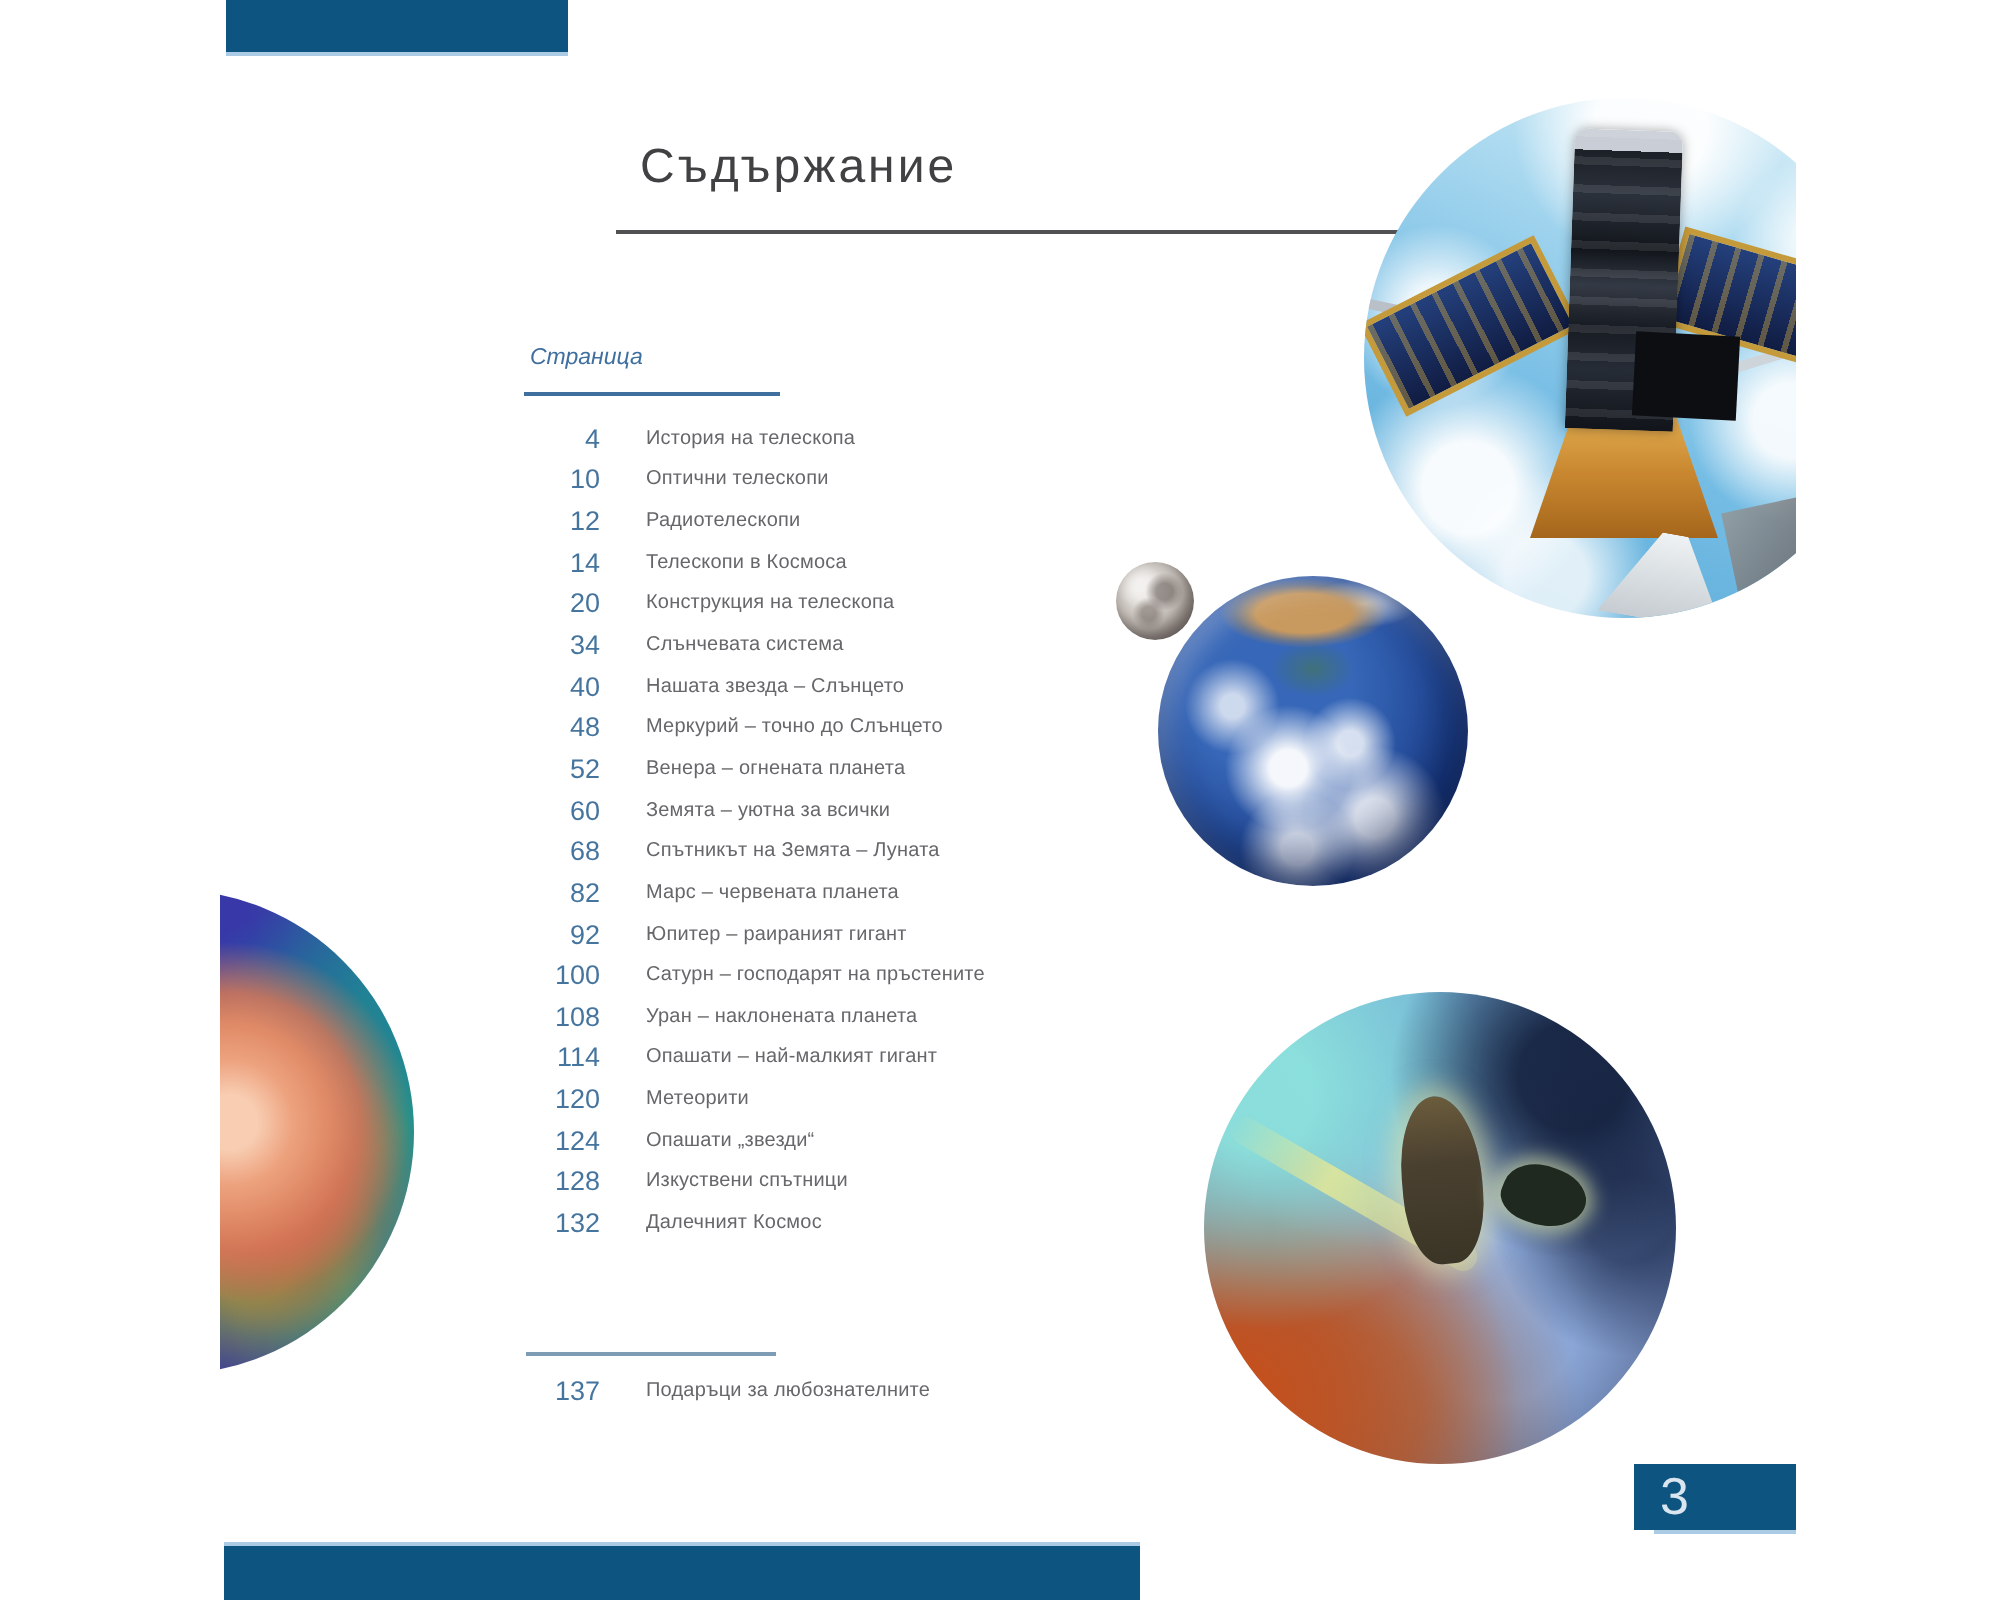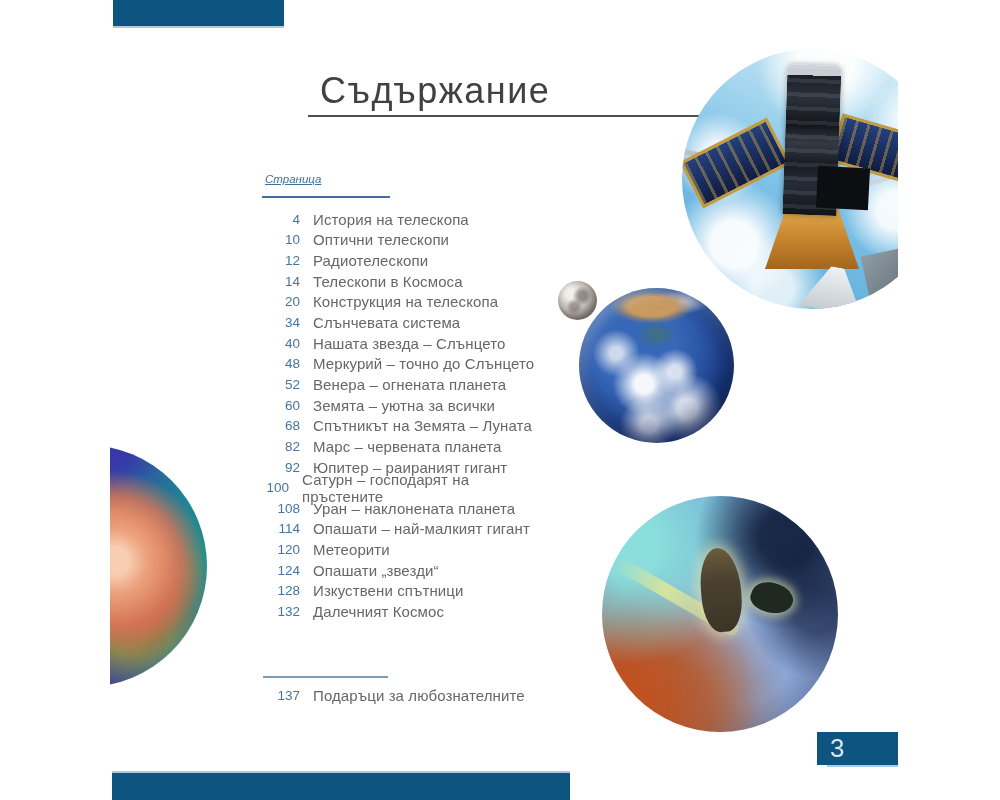--- a/index.html
+++ b/index.html
@@ -9,34 +9,34 @@
              overflow:hidden;background:#ffffff;}
 
   
   .top-bar{position:absolute;left:3px;top:0;width:171px;height:26px;
            background:#0e5480;border-bottom:2px solid #aacbe3;z-index:3;}
   .bottom-bar{position:absolute;left:2px;top:771px;width:458px;height:29px;
               background:#0e5480;border-top:2px solid #aacbe3;z-index:3;}
 
   
   .title{position:absolute;left:210px;top:70px;margin:0;z-index:2;
-         font-size:36px;font-weight:300;letter-spacing:1.5px;color:#414042;}
+         font-size:24px;font-weight:300;letter-spacing:1.5px;color:#414042;}
   .title-rule{position:absolute;left:198px;top:115px;width:397px;height:2px;
               background:#515153;z-index:1;}
   .col-label{position:absolute;left:155px;top:173px;font-size:11.5px;
-             font-style:italic;color:#3f6f9f;z-index:2;text-decoration:underline;}
+             font-style:italic;color:#3f6f9f;z-index:2;}
   .col-rule{position:absolute;left:152px;top:196px;width:128px;height:2px;
             background:#3f6f9f;z-index:2;}
 
   
   .toc-list{position:absolute;left:0;top:209px;width:430px;z-index:2;}
   .toc-row{display:flex;align-items:center;height:20.65px;}
   .toc-num{display:inline-block;width:190px;text-align:right;
            font-size:13.5px;color:#45759f;}
-  .toc-title{margin-left:13px;font-size:15px;color:#66676b;letter-spacing:.1px;}
+  .toc-title{margin-left:23px;font-size:10px;color:#66676b;letter-spacing:.1px;}
   .toc-divider{position:absolute;left:153px;top:676px;width:125px;height:2px;
                background:#7e9cb4;z-index:2;}
   .toc-footer{position:absolute;left:0;top:685px;width:430px;z-index:2;}
 
   
   .folio-box{position:absolute;left:707px;top:732px;width:81px;height:33px;
              background:#0e5480;z-index:4;}
   .folio-box span{display:block;padding-left:13px;line-height:32px;
                   font-size:26px;color:#d9e6f0;}
   .folio-accent{position:absolute;left:717px;top:765px;width:71px;height:2px;

